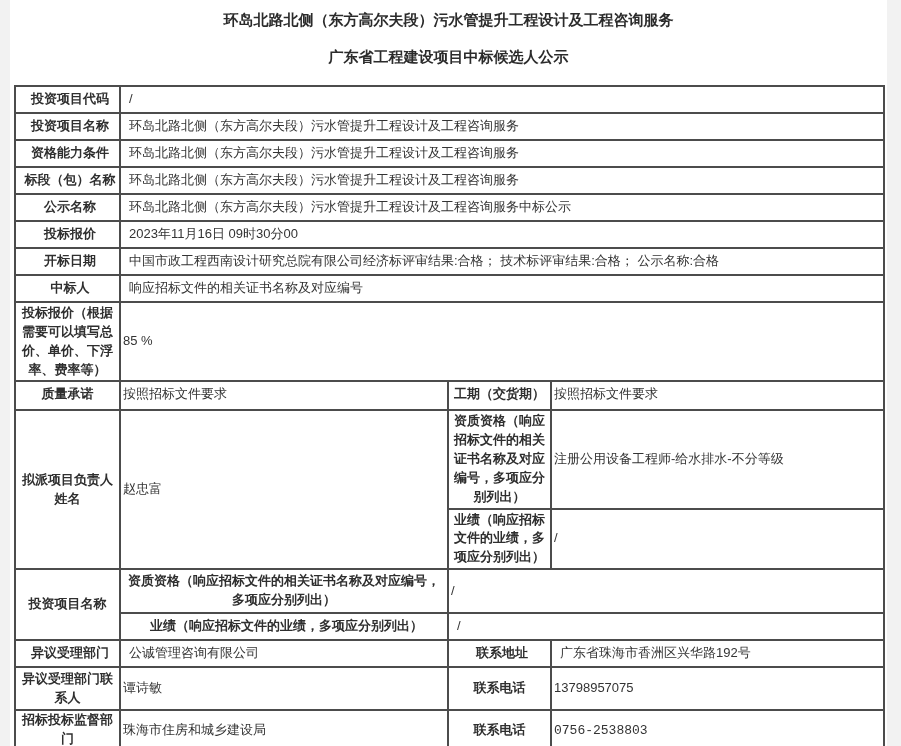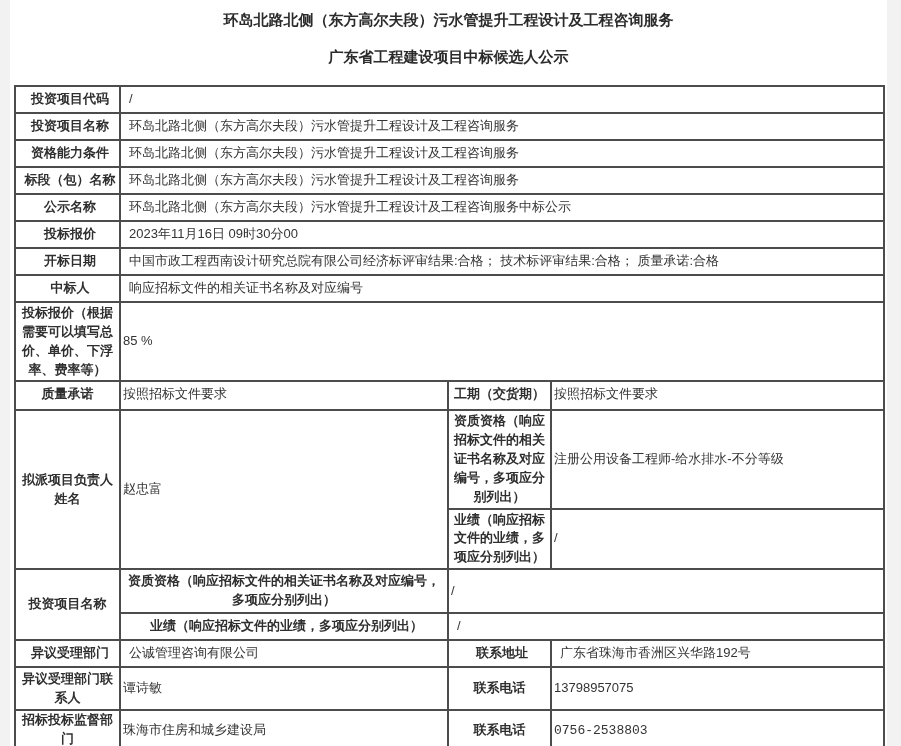--- a/index.html
+++ b/index.html
@@ -100,21 +100,21 @@
       <td class="val" colspan="3">环岛北路北侧（东方高尔夫段）污水管提升工程设计及工程咨询服务中标公示</td>
     </tr>
 
     <tr class="h23">
       <td class="lbl">投标报价</td>
       <td class="val" colspan="3">2023年11月16日 09时30分00</td>
     </tr>
 
     <tr class="h23">
       <td class="lbl">开标日期</td>
-      <td class="val" colspan="3">中国市政工程西南设计研究总院有限公司经济标评审结果:合格； 技术标评审结果:合格； 质量承诺:合格</td>
+      <td class="val" colspan="3">中国市政工程西南设计研究总院有限公司经济标评审结果:合格； 技术标评审结果:合格； 公示名称:合格</td>
     </tr>
 
     <tr class="h23">
       <td class="lbl">中标人</td>
       <td class="val" colspan="3">响应招标文件的相关证书名称及对应编号</td>
     </tr>
 
     <tr class="h69">
       <td class="lbl">投标报价（根据需要可以填写总价、单价、下浮率、费率等）</td>
       <td class="val" colspan="3">85 %</td>

